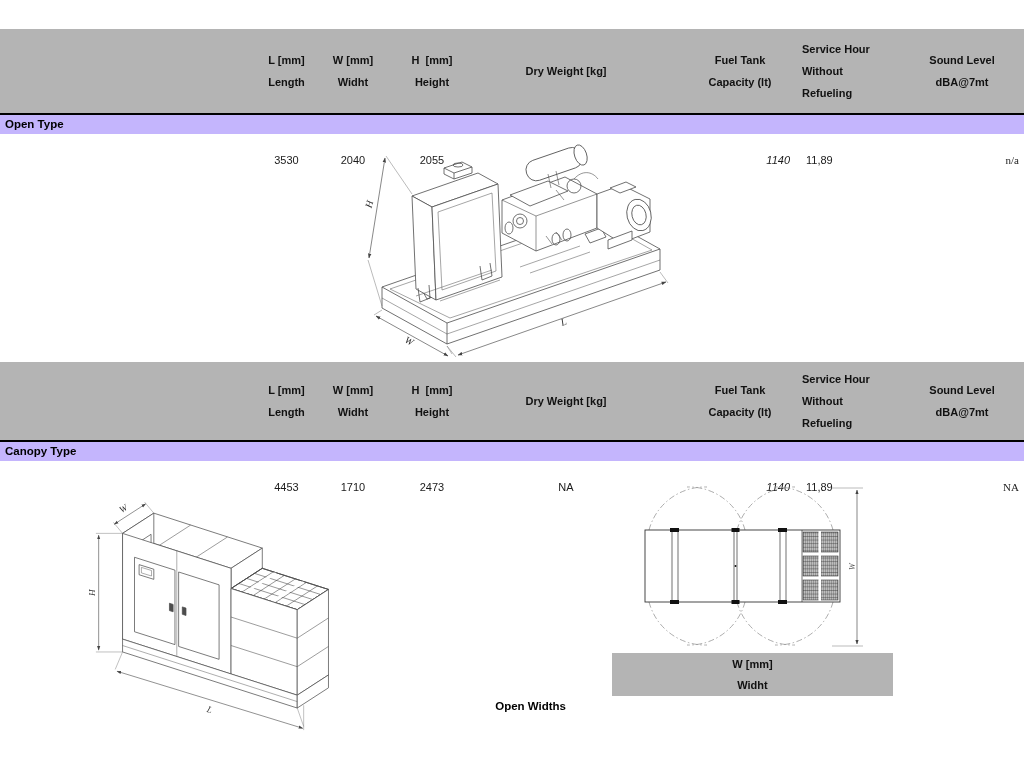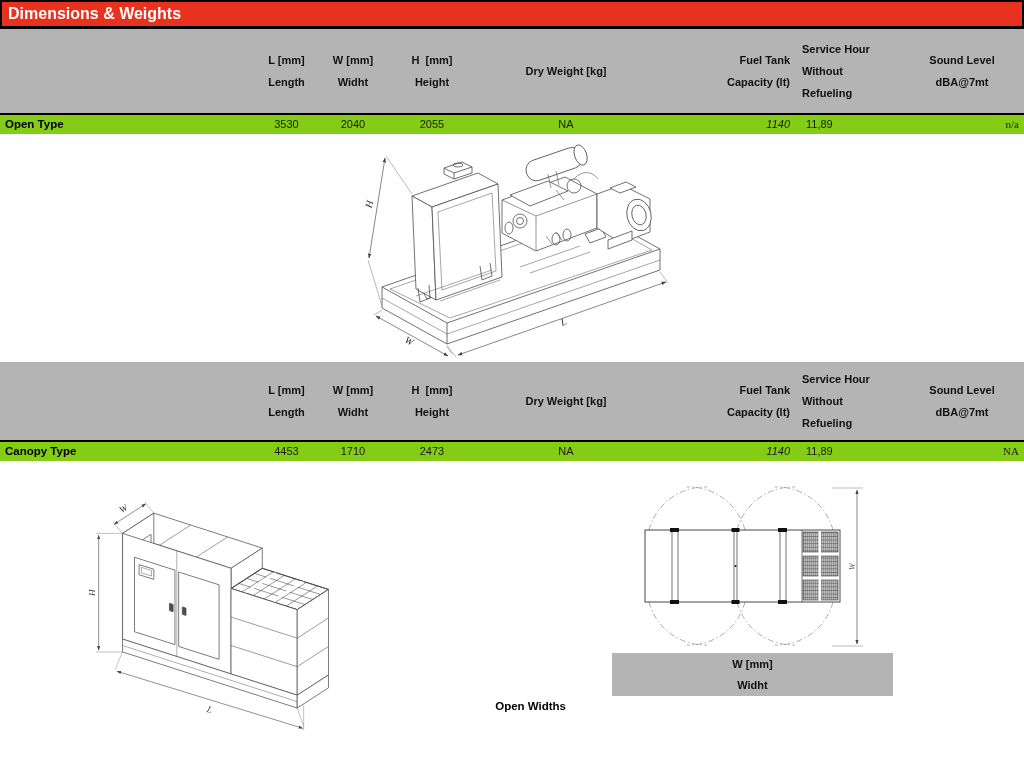--- a/index.html
+++ b/index.html
@@ -6,30 +6,30 @@
   #page{position:relative;width:1024px;height:776px;background:#fff;overflow:hidden;
         font-family:"Liberation Sans",sans-serif;color:#111;}
   
   .titlebar{position:absolute;left:0;top:0;width:1024px;height:29px;box-sizing:border-box;
             background:#e8321f;border:2px solid #000;border-bottom-width:3px;
             color:#fff;font-size:16px;font-weight:bold;line-height:23px;padding-left:6px;}
   
   .grid{position:absolute;left:0;width:1024px;display:grid;
         grid-template-columns:253px 67px 66px 92px 176px 136px 110px 124px;}
   .thead{background:#b4b4b4;}
-  .trow{background:#84cc16;}
+  .trow{background:#c4b5fd;}
   .sep{position:absolute;left:0;width:1024px;height:2px;background:#000;}
   .hcell{display:flex;flex-direction:column;justify-content:center;
          font-size:11px;font-weight:bold;color:#111;white-space:pre;}
   .hcell div{line-height:22px;}
   .c-center{text-align:center;}
   .c-right{text-align:right;padding-right:5px;font-family:Liberation Serif, serif;}
-  .c-fuel{padding-left:36px;text-align:right;}
+  .c-fuel{padding-left:36px;text-align:center;}
   .c-svc{padding-left:12px;text-align:left;}
-  .vcell{font-size:11px;line-height:19px;color:#1a1a1a;}
+  .vcell{font-size:11px;line-height:19px;color:#1a1a1a;margin-top:36px;}
   .v-fuel{padding-left:44px;text-align:right;font-style:italic;}
   .v-svc{padding-left:16px;text-align:left;}
   .rowlabel{font-size:11.5px;font-weight:bold;line-height:19px;padding-left:5px;color:#000;}
   
   .door-head{position:absolute;left:612px;top:653px;width:281px;height:43px;background:#b4b4b4;
              display:flex;flex-direction:column;justify-content:center;text-align:center;
              font-size:11px;font-weight:bold;}
   .door-head div{line-height:21px;}
   .door-row{position:absolute;left:612px;top:696px;width:281px;height:21px;background:#d6d6d6;
             text-align:center;font-size:11px;line-height:21px;color:#1a1a1a;}
@@ -38,23 +38,20 @@
   
   svg{position:absolute;}
   .dim{font:italic 10px "Liberation Serif",serif;fill:#333;}
   .dim-sm{font:italic 8px "Liberation Serif",serif;fill:#555;}
 </style>
 </head>
 <body>
 
 <div id="page">
 
-  <div class="titlebar">
-    <span>Dimensions &amp; Weights</span>
-  </div>
 
   <div class="grid thead" style="top:29px;height:84px;">
     <div class="hcell"></div>
     <div class="hcell c-center">
       <div>L [mm]</div><div>Length</div>
     </div>
     <div class="hcell c-center">
       <div>W [mm]</div><div>Widht</div>
     </div>
     <div class="hcell c-center">

